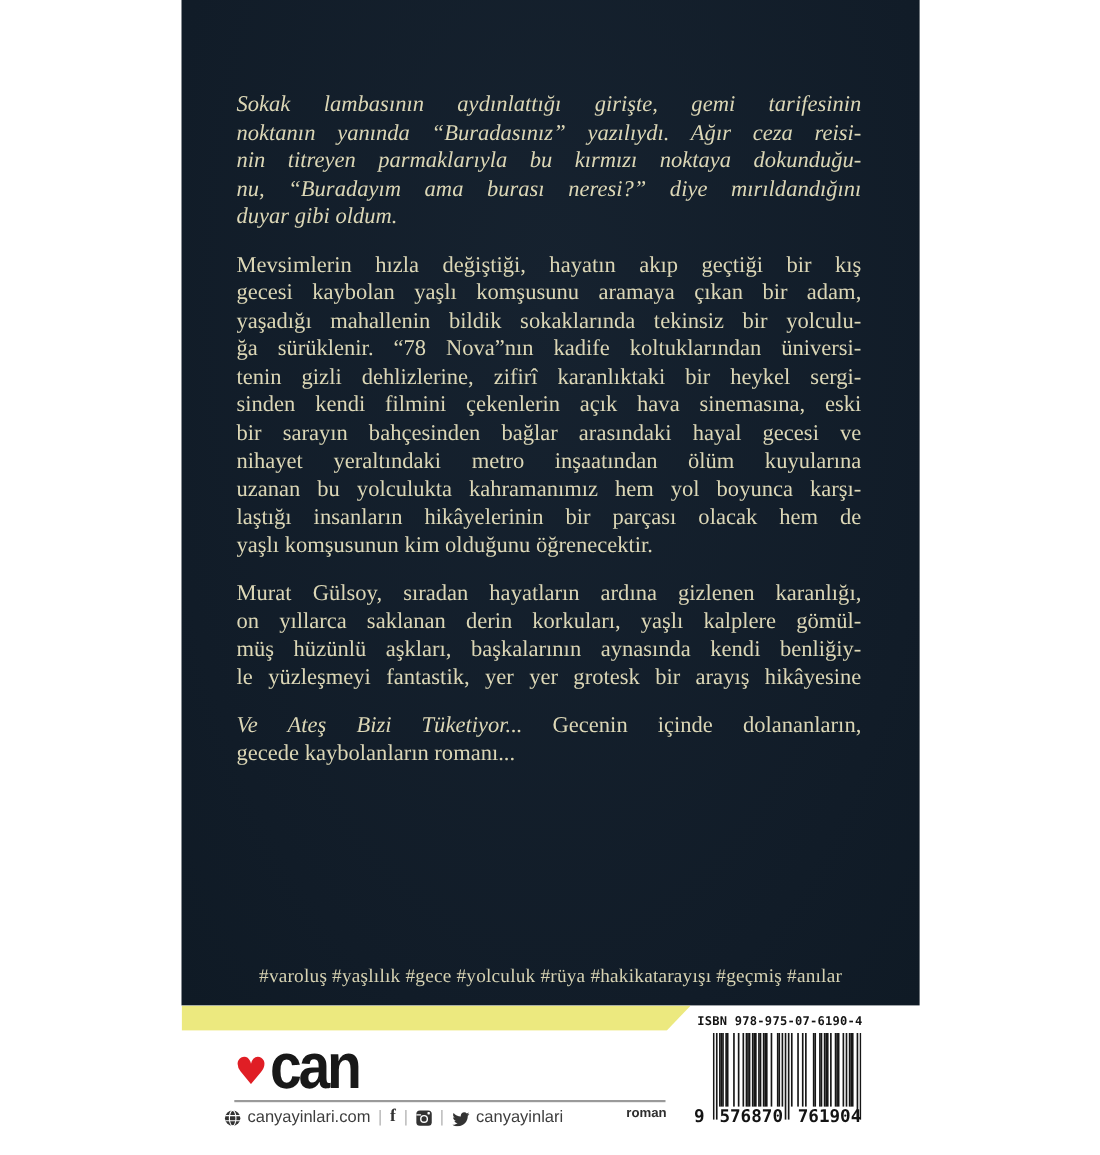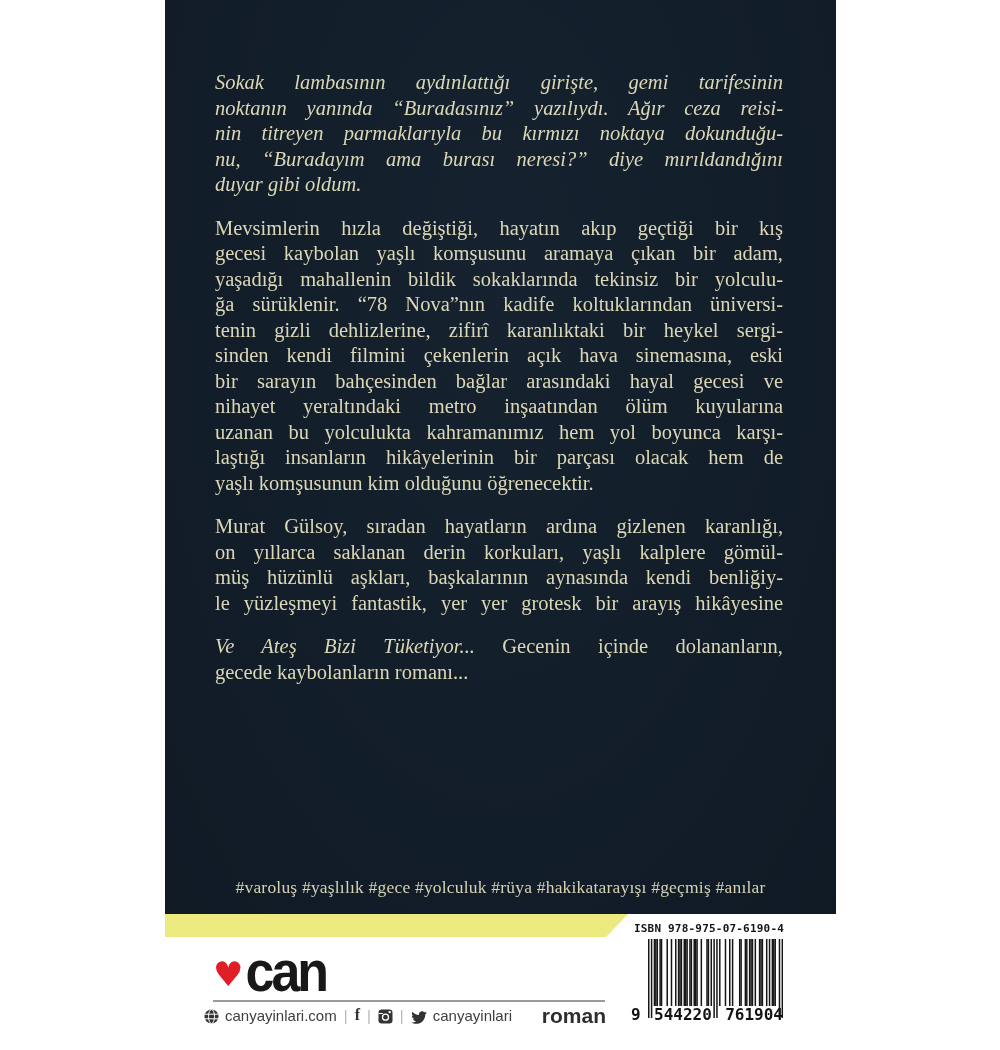--- a/index.html
+++ b/index.html
@@ -9,21 +9,21 @@
   }
   
   .cover{
     position:absolute;left:165px;top:0;width:671px;height:914px;
     background:radial-gradient(ellipse at 50% 30%, #16222f 0%, #111c28 75%, #0f1a25 100%);
   }
   .cover-text{
     position:absolute;left:50px;right:53px;top:70px;
     color:#dcd7b6;font-size:20.5px;line-height:25.5px;
   }
-  .para{margin:0 0 18px 0;}
+  .para{margin:13px 0 18px 0;}
   .para.italic{font-style:italic;}
   .jline{text-align:justify;text-align-last:justify;}
   .jline.last{text-align:left;text-align-last:left;}
   .ital{font-style:italic;}
   .hashtags{
     position:absolute;left:0;right:0;top:877px;text-align:center;
     color:#d6d2b2;font-size:17.5px;letter-spacing:0.2px;
   }
   
   .yellow-strip{
@@ -51,21 +51,21 @@
   .social-row{
     position:absolute;left:204px;top:1004px;height:20px;display:flex;align-items:flex-end;
     font-family:"Liberation Sans", sans-serif;font-size:15px;color:#3d3d3d;
   }
   .social-row .sep{color:#b5b5b5;margin:0 7px;font-size:15px;}
   .social-row .sicon{display:inline-flex;align-items:center;}
   .social-row .txt{margin-left:6px;}
   .fb{font-weight:bold;font-size:16px;color:#333;font-family:"Liberation Serif",serif;}
   .genre{
     position:absolute;left:520px;top:1004px;width:86px;text-align:right;
-    font-family:"Liberation Sans", sans-serif;font-weight:bold;font-size:21px;color:#2e2e2e;
+    font-family:"Liberation Sans", sans-serif;font-weight:bold;font-size:12px;color:#2e2e2e;
   }
   
   .isbn-label{
     position:absolute;left:631px;top:922px;width:156px;text-align:center;
     font-family:"DejaVu Sans Mono", monospace;font-size:11px;font-weight:bold;
     letter-spacing:0.2px;color:#141414;white-space:nowrap;
   }
   .barcode-svg{position:absolute;left:648px;top:939px;}
   .barcode-digits{
     position:absolute;left:631px;top:1005px;width:152px;
@@ -210,15 +210,15 @@
     <rect x="120.79" y="0" width="1.50" height="67"></rect>
     <rect x="123.63" y="0" width="1.50" height="67"></rect>
     <rect x="125.05" y="0" width="1.50" height="67"></rect>
     <rect x="126.47" y="0" width="1.50" height="67"></rect>
     <rect x="130.74" y="0" width="1.50" height="79"></rect>
     <rect x="133.58" y="0" width="1.50" height="79"></rect>
   </svg>
 
 <div class="barcode-digits">
   <span>9</span>
-  <span>544220</span>
+  <span>576870</span>
   <span>761904</span>
 </div>
 
 </body></html>

